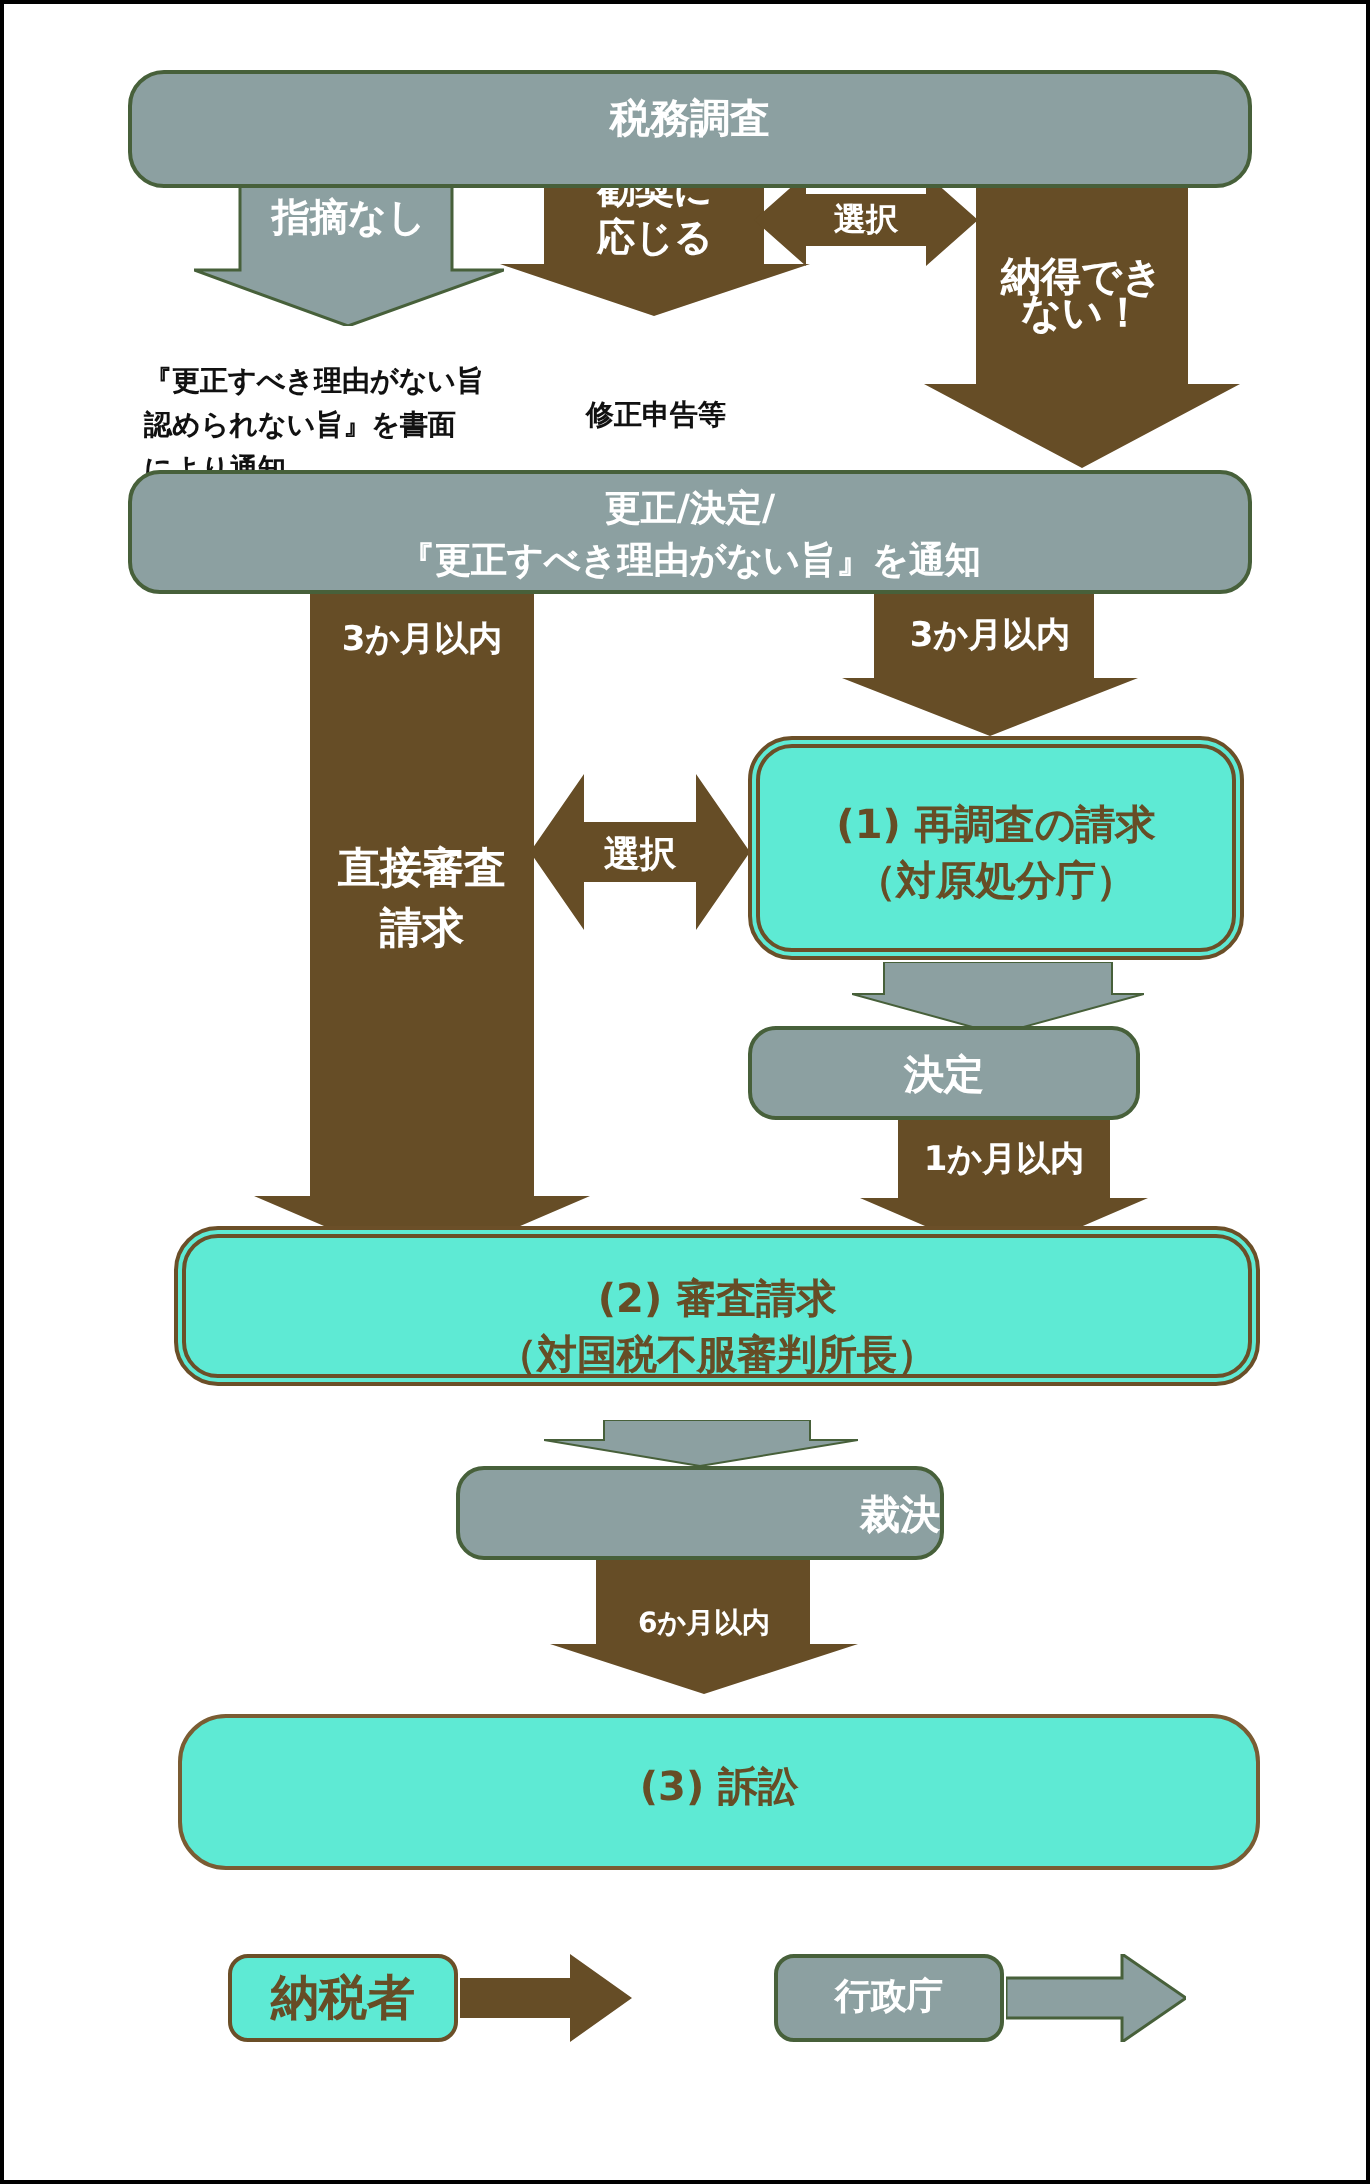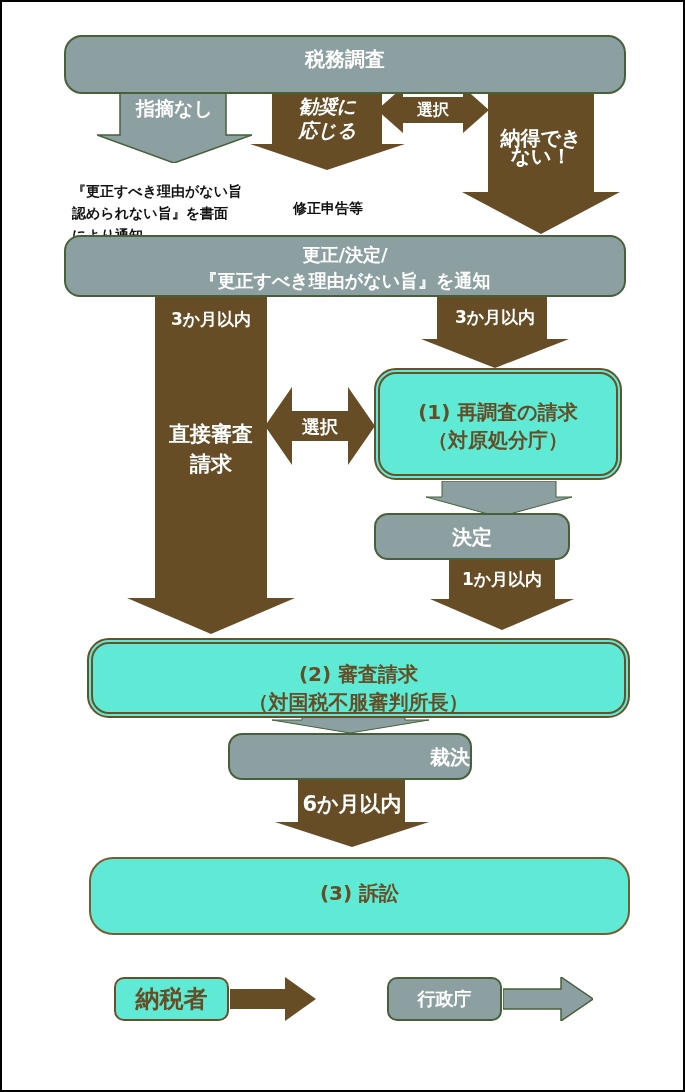--- a/index.html
+++ b/index.html
@@ -26,21 +26,21 @@
 
   <div class="abs node teal-node z2" style="left:62px;top:33px;width:562px;height:59px;border-radius:18px;font-size:20px;line-height:45px;">税務調査</div>
 
   <div class="arrowbox z1" style="left:95px;top:81px;width:155px;height:80px;">
     <svg width="155" height="80" viewBox="0 0 155 80">
       <polygon points="23,0 129,0 129,52 155,52 77,80 0,52 23,52" fill="#8CA0A1" stroke="#47603A" stroke-width="1.5"></polygon>
     </svg>
     <div class="alabel" style="top:13px;font-size:19px;">指摘なし</div>
   </div>
 
-  <div class="arrowbox z1" style="left:248px;top:90px;width:155px;height:78px;font-style:italic;">
+  <div class="arrowbox z1" style="left:248px;top:78px;width:155px;height:78px;">
     <svg width="155" height="78" viewBox="0 0 155 78">
       <polygon points="22,0 132,0 132,52 155,52 77,78 0,52 22,52" fill="#664D26"></polygon>
     </svg>
     <div class="alabel" style="top:2px;font-size:19px;">勧奨に</div>
     <div class="alabel" style="top:26px;font-size:19px;">応じる</div>
   </div>
 
   <div class="arrowbox z1" style="left:375px;top:85px;width:112px;height:46px;">
     <svg width="112" height="46" viewBox="0 0 112 46">
       <polygon points="0,23 26,0 26,10 86,10 86,0 112,23 86,46 86,36 26,36 26,46" fill="#664D26"></polygon>
@@ -104,38 +104,38 @@
 
   <div class="abs node teal-node z2" style="left:372px;top:511px;width:196px;height:47px;border-radius:14px;font-size:20px;line-height:44px;">決定</div>
 
   <div class="arrowbox z1" style="left:428px;top:557px;width:144px;height:71px;">
     <svg width="144" height="71" viewBox="0 0 144 71">
       <polygon points="19,0 125,0 125,40 144,40 72,71 0,40 19,40" fill="#664D26"></polygon>
     </svg>
     <div class="alabel" style="top:9px;font-size:17px;">1か月以内</div>
   </div>
 
-  <div class="abs node cream-node dbl z2" style="left:85px;top:636px;width:543px;height:80px;font-size:20px;line-height:28px;padding-top:16px;">
+  <div class="abs node cream-node dbl z2" style="left:85px;top:611px;width:543px;height:80px;font-size:20px;line-height:28px;padding-top:16px;">
     <div>(2) 審査請求</div>
     <div>（対国税不服審判所長）</div>
   </div>
 
   <div class="arrowbox z1" style="left:270px;top:708px;width:157px;height:23px;">
     <svg width="157" height="23" viewBox="0 0 157 23">
       <polygon points="30,0 133,0 133,10 157,10 78,23 0,10 30,10" fill="#8CA0A1" stroke="#47603A" stroke-width="1"></polygon>
     </svg>
   </div>
 
   <div class="abs node teal-node z2" style="left:226px;top:731px;width:244px;height:47px;border-radius:14px;font-size:20px;line-height:44px;text-align:right;">裁決</div>
 
   <div class="arrowbox z1" style="left:273px;top:778px;width:154px;height:67px;">
     <svg width="154" height="67" viewBox="0 0 154 67">
       <polygon points="23,0 130,0 130,42 154,42 77,67 0,42 23,42" fill="#664D26"></polygon>
     </svg>
-    <div class="alabel" style="top:10px;font-size:21px;">6か月以内</div>
+    <div class="alabel" style="top:23px;font-size:14px;">6か月以内</div>
   </div>
 
   <div class="abs node cream-node z2" style="left:87px;top:855px;width:541px;height:78px;border:2px solid #7A5C33;border-radius:24px;font-size:20px;line-height:68px;">(3) 訴訟</div>
 
   <div class="abs node cream-node z2" style="left:112px;top:975px;width:115px;height:44px;border:2px solid #6B4F28;border-radius:10px;font-size:24px;line-height:40px;">納税者</div>
   <div class="arrowbox z1" style="left:228px;top:975px;width:86px;height:44px;">
     <svg width="86" height="44" viewBox="0 0 86 44">
       <polygon points="0,12 55,12 55,0 86,22 55,44 55,32 0,32" fill="#664D26"></polygon>
     </svg>
   </div>

